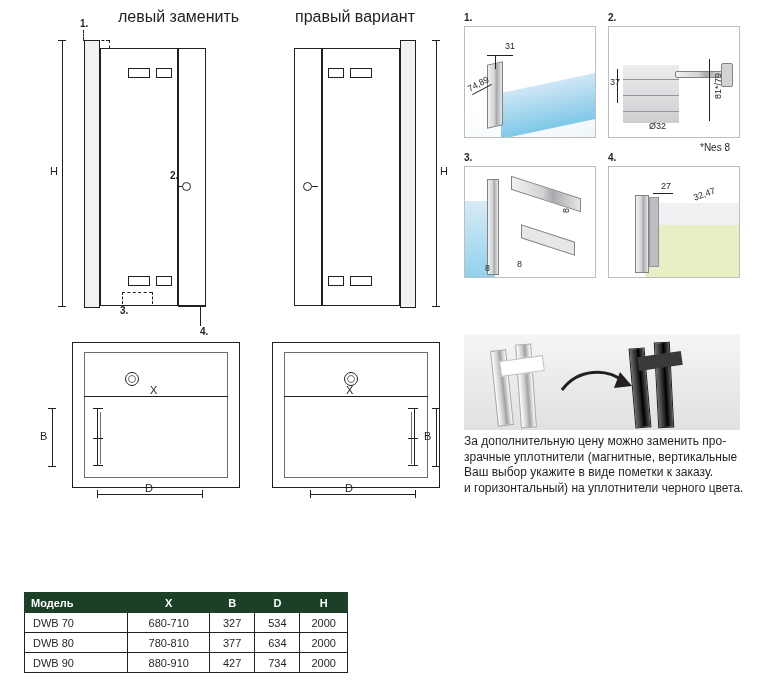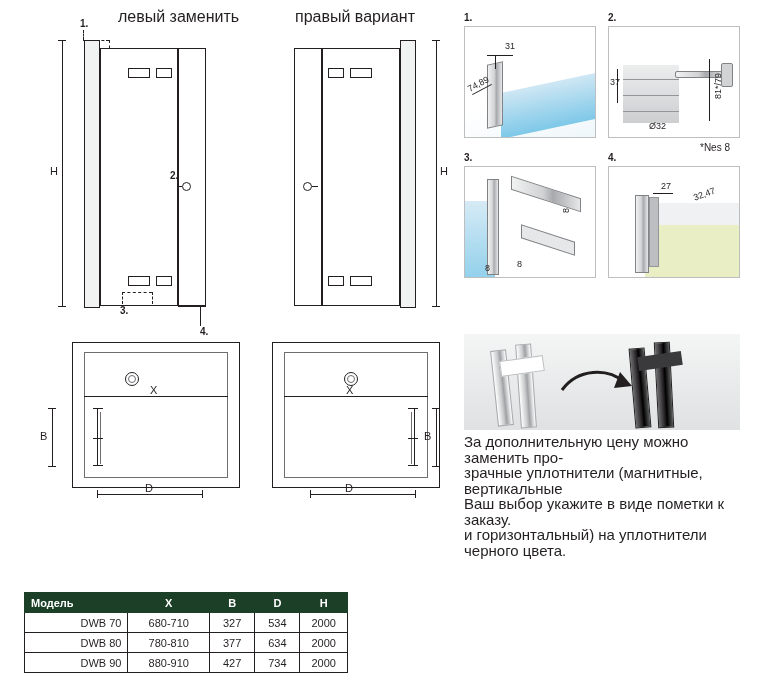--- a/index.html
+++ b/index.html
@@ -28,30 +28,30 @@
   
   .detbox { position:absolute; border:1px solid #bcbec0; background:#ffffff; overflow:hidden; }
   .detnum { position:absolute; font-size:10px; font-weight:bold; color:#231f20; }
 
   
   .glass-blue { background:linear-gradient(180deg,#cfe7f4 0%, #7ec8e8 100%); }
   .glass-grey { background:linear-gradient(180deg,#e6e7e8 0%, #bcbec0 100%); }
   .metal { background:linear-gradient(90deg,#f1f2f2 0%, #d1d3d4 45%, #a7a9ac 60%, #e6e7e8 100%); }
 
   
-  .note { position:absolute; font-size:15px; line-height:15.5px; color:#231f20; }
+  .note { position:absolute; font-size:12px; line-height:15.5px; color:#231f20; }
 
   
   table.models { position:absolute; border-collapse:collapse; font-size:11px; }
   table.models th, table.models td {
     border:1px solid #231f20; padding:3px 6px; text-align:center; height:20px;
   }
   table.models thead th { background:#1b4027; color:#ffffff; border-color:#1b4027; font-weight:bold; }
   table.models thead th.first { text-align:left; }
-  table.models td.first { text-align:right; padding-left:8px; font-weight:normal;margin-left:22px; }
+  table.models td.first { text-align:left; padding-left:8px; font-weight:normal;margin-left:22px; }
 
   
   .sealwrap { position:absolute; background:linear-gradient(180deg,#f4f5f5 0%, #dfe1e2 100%); overflow:hidden; }
   .seal-v { position:absolute; width:16px; background:linear-gradient(90deg,#ffffff,#c9cbcc 40%,#9fa1a4 60%,#ffffff); border:1px solid #a7a9ac; }
   .seal-b { position:absolute; width:16px; background:linear-gradient(90deg,#6d6e71,#231f20 45%,#000 60%,#58595b); border:1px solid #231f20; }
   .arrow-curve { position:absolute; }
 
   .hinge { position:absolute; background:#ffffff; border:1px solid #231f20; }
   .knob { position:absolute; border:1px solid #231f20; border-radius:50%; background:#ffffff; }
 </style>

